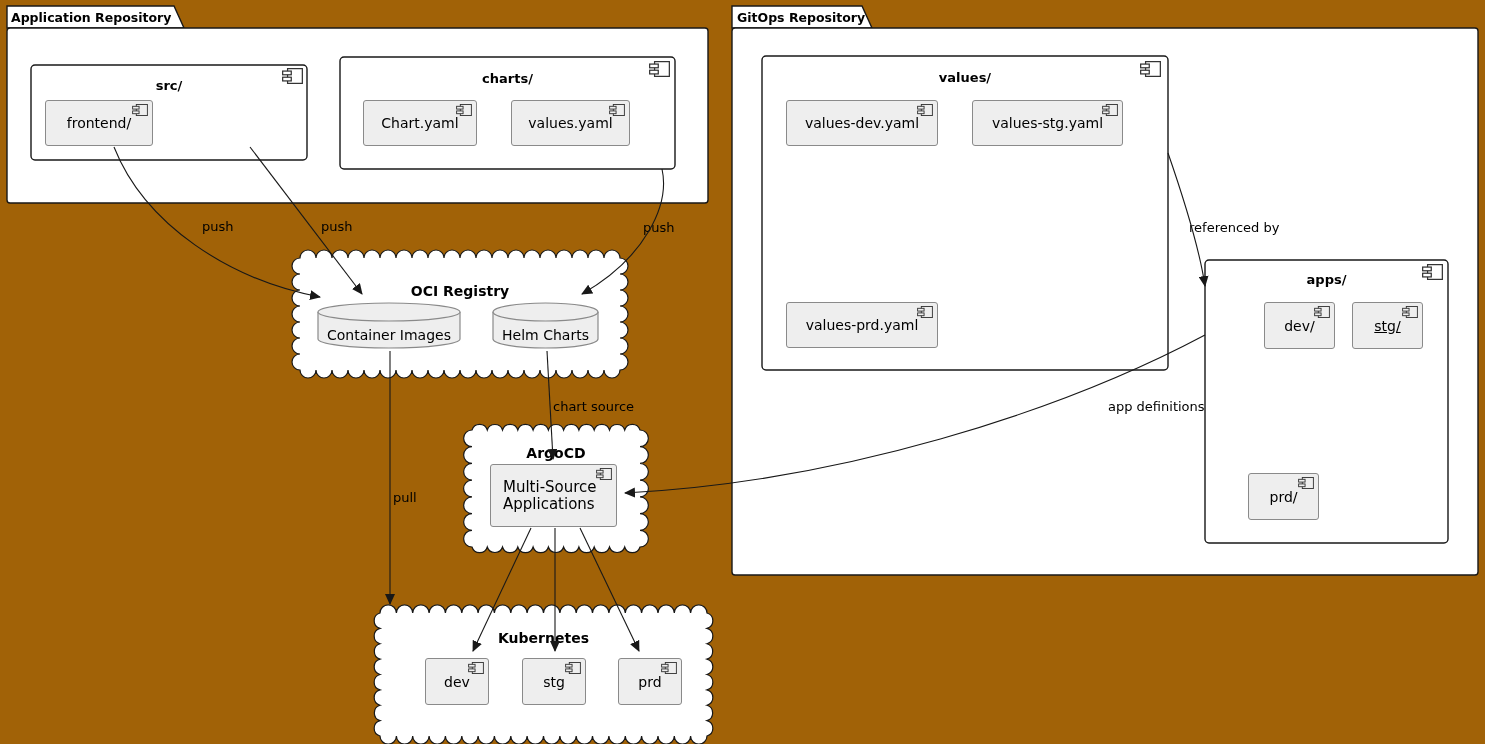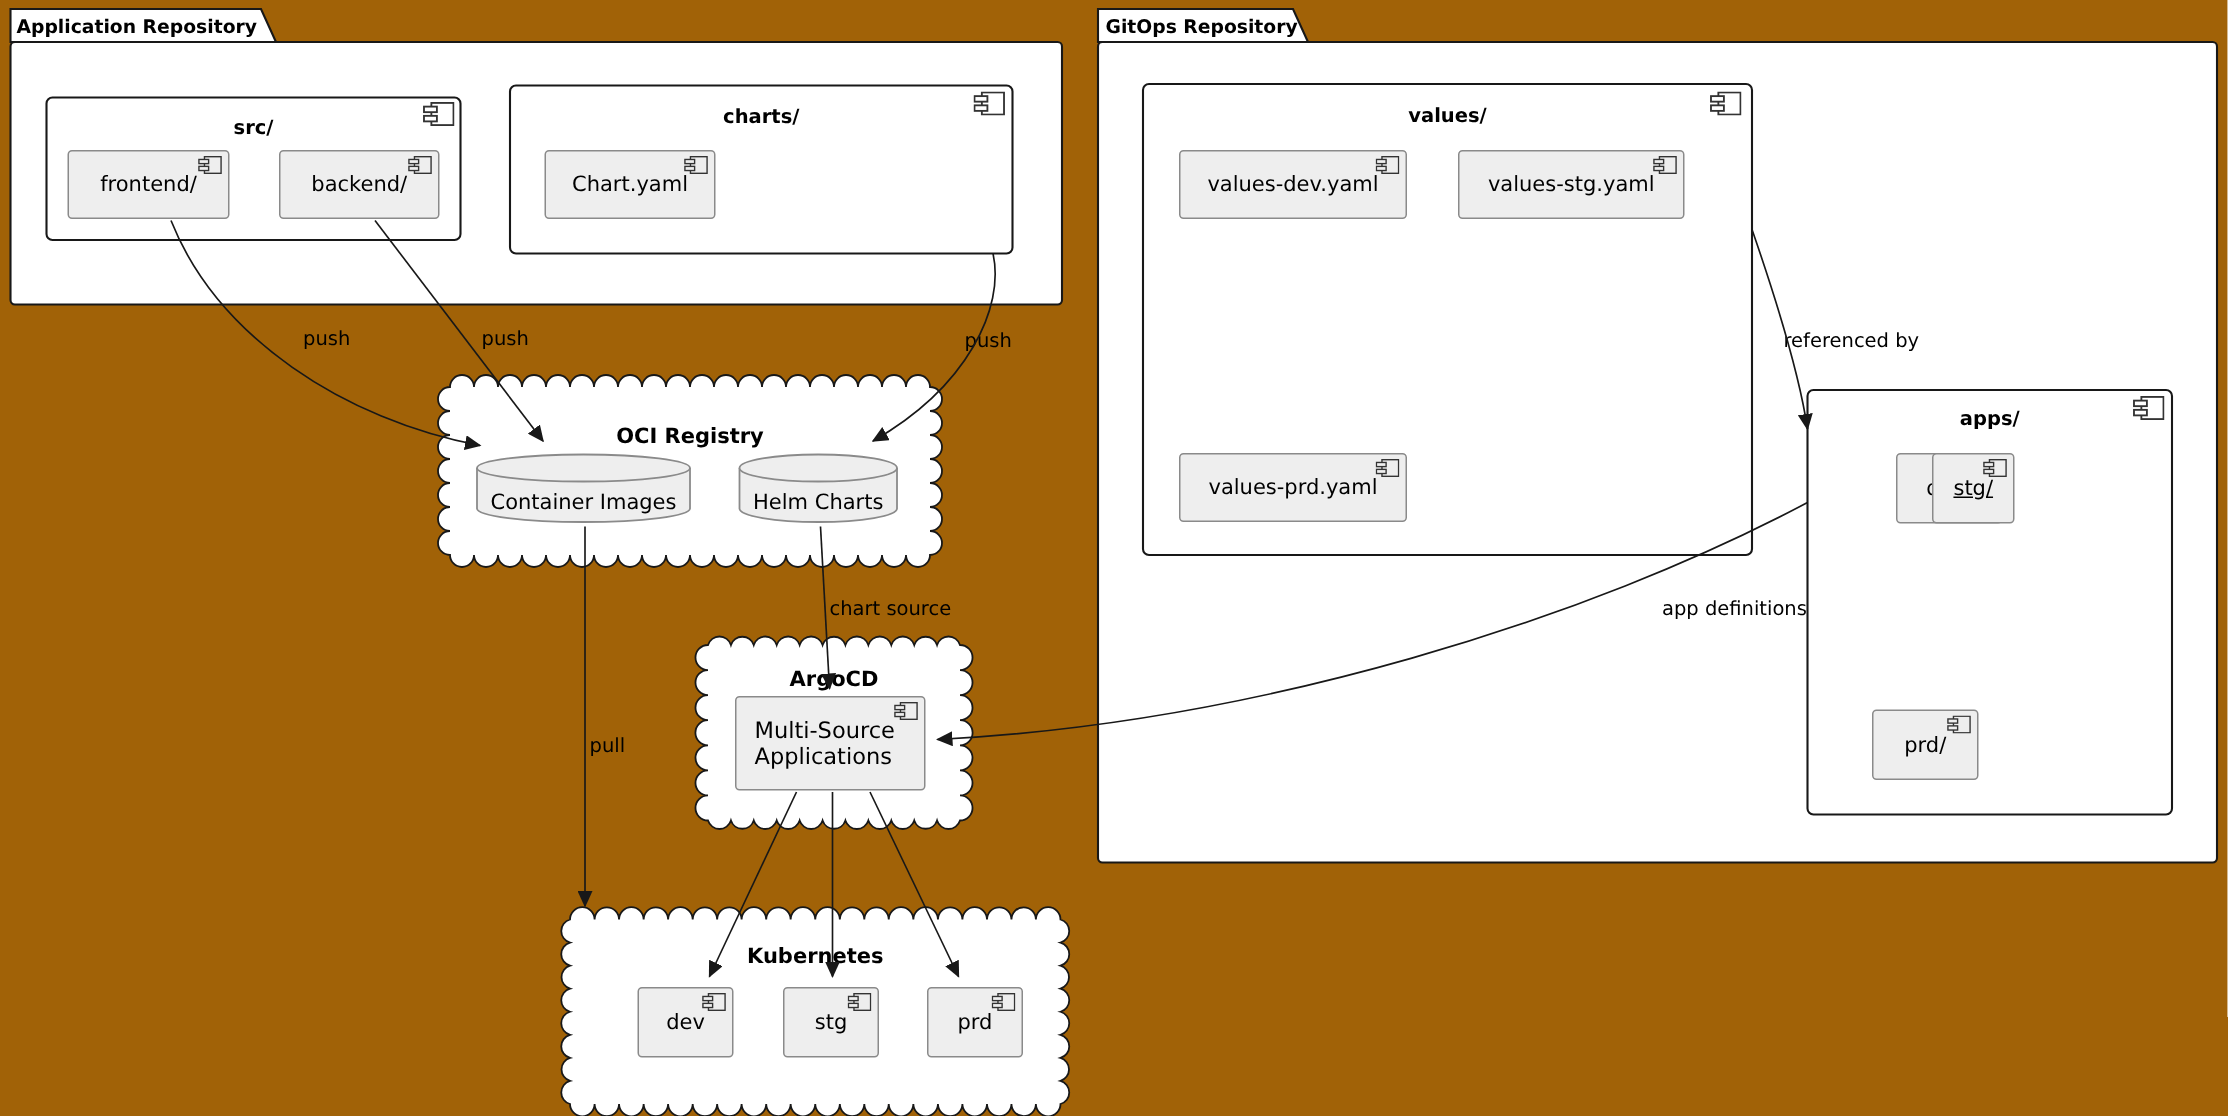--- a/index.html
+++ b/index.html
@@ -88,36 +88,36 @@
   <div class="cyllabel" style="left:493px;top:327px;width:105px;">Helm Charts</div>
 
   <div class="comp" style="left:45px;top:100px;width:108px;height:46px;">
     <span class="ic"><svg width="16" height="12" viewBox="0 0 17 13">
     <rect x="4.5" y="0.5" width="12" height="12"></rect>
     <rect x="0.5" y="2.5" width="7" height="3"></rect>
     <rect x="0.5" y="7.5" width="7" height="3"></rect>
         </svg></span>
     <span>frontend/</span>
   </div>
-  <div class="comp" style="left:186px;top:100px;width:107px;height:46px;">
-    <span class="ic"><svg width="16" height="12" viewBox="0 0 17 13">
-    <rect x="4.5" y="0.5" width="12" height="12"></rect>
-    <rect x="0.5" y="2.5" width="7" height="3"></rect>
-    <rect x="0.5" y="7.5" width="7" height="3"></rect>
-        </svg></span>
-    <span>backend/</span>
-  </div>
   <div class="comp" style="left:363px;top:100px;width:114px;height:46px;">
     <span class="ic"><svg width="16" height="12" viewBox="0 0 17 13">
     <rect x="4.5" y="0.5" width="12" height="12"></rect>
     <rect x="0.5" y="2.5" width="7" height="3"></rect>
     <rect x="0.5" y="7.5" width="7" height="3"></rect>
         </svg></span>
     <span>Chart.yaml</span>
   </div>
+  <div class="comp" style="left:511px;top:100px;width:119px;height:46px;">
+    <span class="ic"><svg width="16" height="12" viewBox="0 0 17 13">
+    <rect x="4.5" y="0.5" width="12" height="12"></rect>
+    <rect x="0.5" y="2.5" width="7" height="3"></rect>
+    <rect x="0.5" y="7.5" width="7" height="3"></rect>
+        </svg></span>
+    <span>values.yaml</span>
+  </div>
 
   <div class="comp" style="left:786px;top:100px;width:152px;height:46px;">
     <span class="ic"><svg width="16" height="12" viewBox="0 0 17 13">
     <rect x="4.5" y="0.5" width="12" height="12"></rect>
     <rect x="0.5" y="2.5" width="7" height="3"></rect>
     <rect x="0.5" y="7.5" width="7" height="3"></rect>
         </svg></span>
     <span>values-dev.yaml</span>
   </div>
   <div class="comp" style="left:972px;top:100px;width:151px;height:46px;">
@@ -137,21 +137,21 @@
     <span>values-prd.yaml</span>
   </div>
   <div class="comp" style="left:1248px;top:302px;width:71px;height:47px;margin-left:16px;">
     <span class="ic"><svg width="16" height="12" viewBox="0 0 17 13">
     <rect x="4.5" y="0.5" width="12" height="12"></rect>
     <rect x="0.5" y="2.5" width="7" height="3"></rect>
     <rect x="0.5" y="7.5" width="7" height="3"></rect>
         </svg></span>
     <span>dev/</span>
   </div>
-  <div class="comp" style="left:1288px;top:302px;width:55px;height:47px;text-decoration:underline;">
+  <div class="comp" style="left:1352px;top:302px;width:71px;height:47px;text-decoration:underline;">
     <span class="ic"><svg width="16" height="12" viewBox="0 0 17 13">
     <rect x="4.5" y="0.5" width="12" height="12"></rect>
     <rect x="0.5" y="2.5" width="7" height="3"></rect>
     <rect x="0.5" y="7.5" width="7" height="3"></rect>
         </svg></span>
     <span>stg/</span>
   </div>
   <div class="comp" style="left:1248px;top:473px;width:71px;height:47px;">
     <span class="ic"><svg width="16" height="12" viewBox="0 0 17 13">
     <rect x="4.5" y="0.5" width="12" height="12"></rect>

